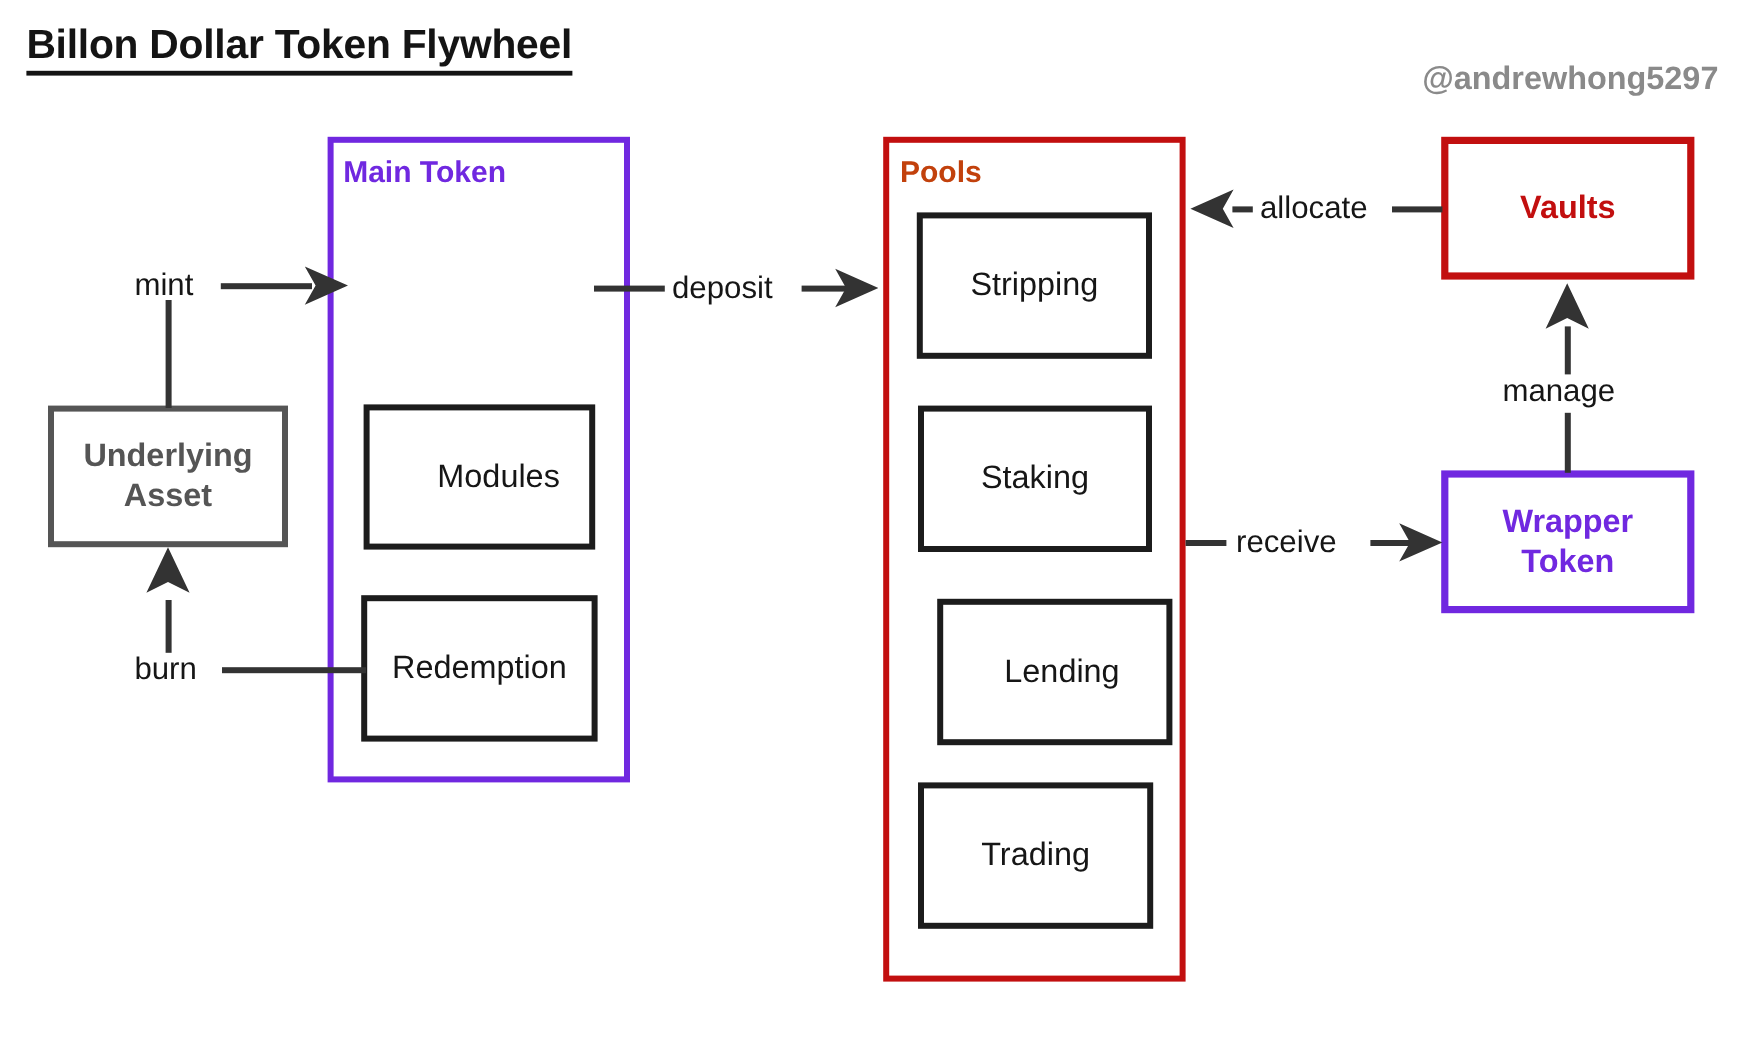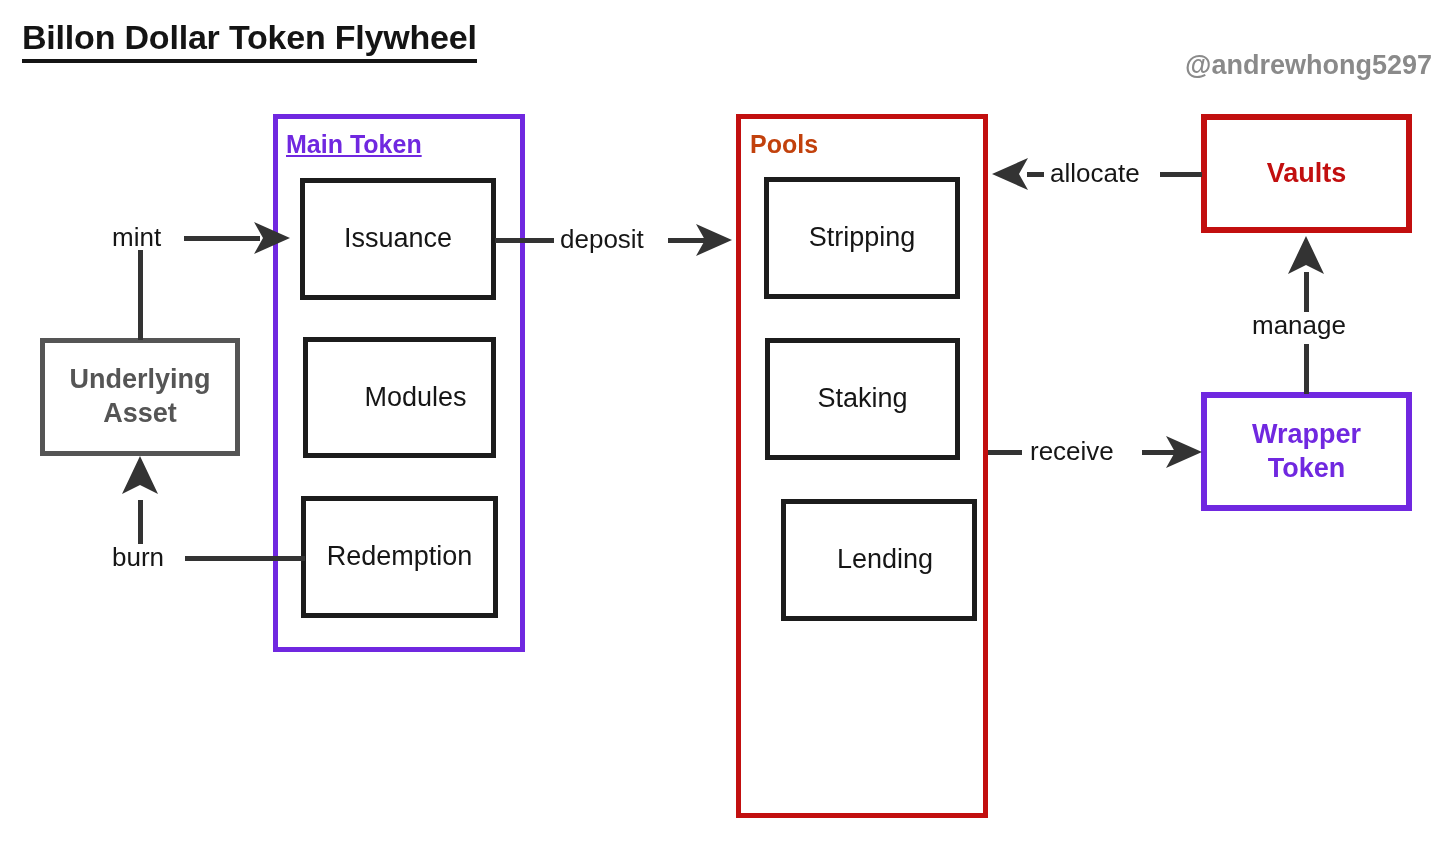--- a/index.html
+++ b/index.html
@@ -59,21 +59,20 @@
   }
 
   #group-main-token {
     left: 273px; top: 114px;
     width: 252px; height: 538px;
     border: 5px solid #7028e0;
   }
   #label-main-token {
     left: 286px; top: 130px;
     color: #7028e0;
-    text-decoration: underline;
   }
 
   #group-pools {
     left: 736px; top: 114px;
     width: 252px; height: 704px;
     border: 5px solid #c20f0f;
   }
   #label-pools {
     left: 750px; top: 130px;
     color: #c2410c;
@@ -161,30 +160,30 @@
 <body>
 
 <div id="canvas">
 
   <div id="title">Billon Dollar Token Flywheel</div>
   <div id="handle">@andrewhong5297</div>
 
   <div class="group-box" id="group-main-token"></div>
   <div class="group-label" id="label-main-token">Main Token</div>
 
-  <div class="node" id="node-issuance">Issuance</div>
   <div class="node" id="node-modules">Modules</div>
   <div class="node" id="node-redemption">Redemption</div>
 
   <div class="group-box" id="group-pools"></div>
   <div class="group-label" id="label-pools">Pools</div>
 
   <div class="node" id="node-stripping">Stripping</div>
   <div class="node" id="node-staking">Staking</div>
   <div class="node" id="node-lending">Lending</div>
+  <div class="node" id="node-trading">Trading</div>
 
   <div class="node-colored" id="node-underlying-asset">
     <span>
       <span>Underlying</span><br>
       <span>Asset</span>
     </span>
   </div>
 
   <div class="node-colored" id="node-vaults">Vaults</div>
 

